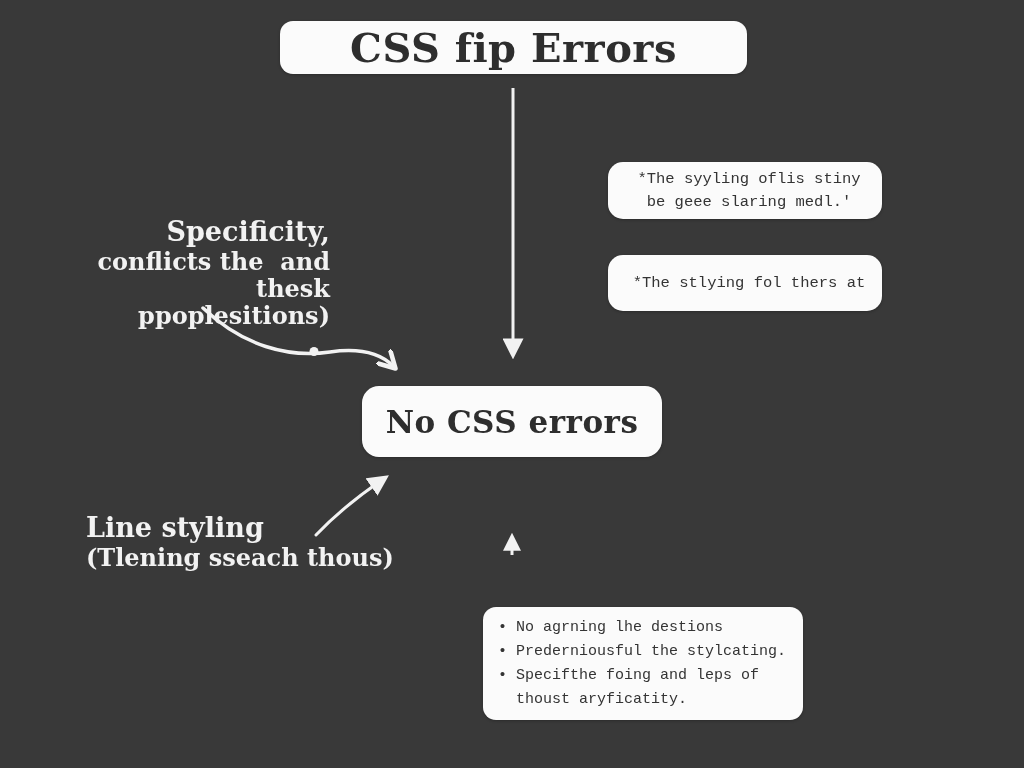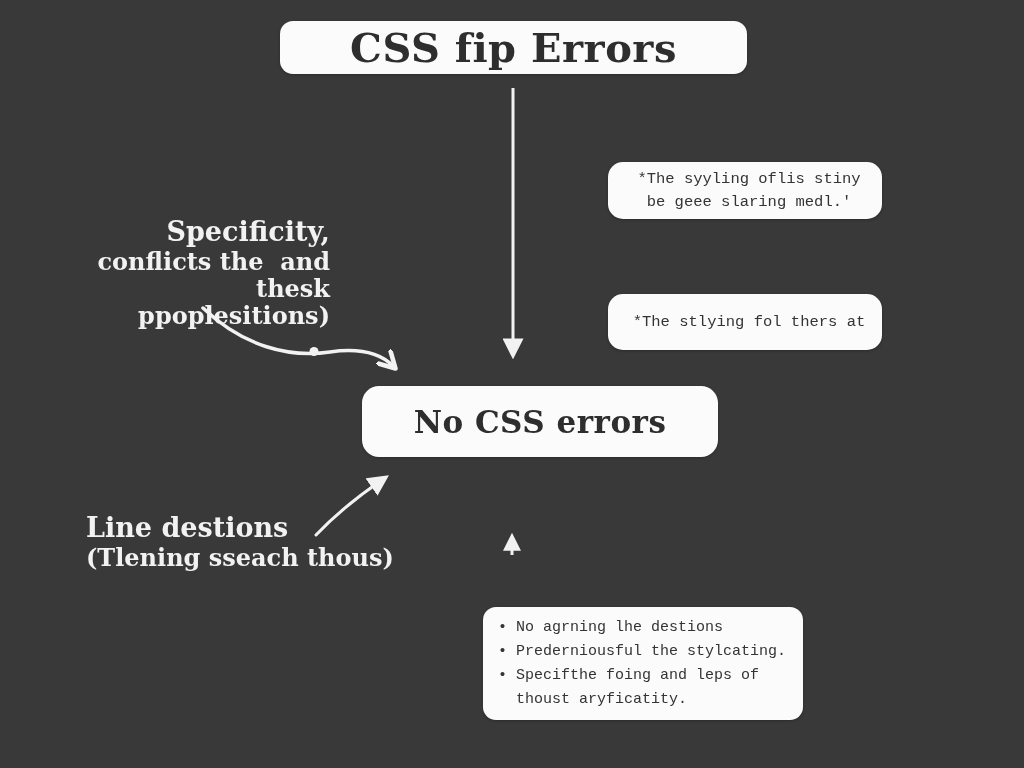--- a/index.html
+++ b/index.html
@@ -34,39 +34,39 @@
   .title-box {
     left: 280px; top: 21px;
     width: 467px; height: 53px;
     border-radius: 13px;
     font-size: 40px;
     font-weight: 700;
     letter-spacing: 0.5px;
   }
   .center-box {
     left: 362px; top: 386px;
-    width: 356px; height: 71px;
+    width: 300px; height: 71px;
     border-radius: 17px;
     font-size: 31px;
     font-weight: 700;
     letter-spacing: 0.5px;
   }
   .quote-box {
     width: 274px;
     border-radius: 15px;
     flex-direction: column;
     font-family: "Liberation Mono", monospace;
     font-size: 15.5px;
     line-height: 23px;
     color: #343434;
     text-align: center;
     padding-left: 8px;
   }
   .quote-box-1 { left: 608px; top: 162px; height: 57px; }
-  .quote-box-2 { left: 608px; top: 255px; height: 56px; margin-top: 39px; }
+  .quote-box-2 { left: 608px; top: 255px; height: 56px; }
   .note {
     position: absolute;
     color: #f2f2f2;
     font-weight: 700;
   }
   .note-top {
     left: 70px; top: 216px;
     width: 260px;
     text-align: right;
   }
@@ -157,21 +157,21 @@
     <div class="note-heading">Specificity,</div>
     <div class="note-line">conflicts the  and</div>
     <div class="note-line">thesk ppoplesitions)</div>
   </div>
 
   <div class="box center-box">
     <span>No CSS errors</span>
   </div>
 
   <div class="note note-bottom">
-    <div class="note-heading">Line destions</div>
+    <div class="note-heading">Line styling</div>
     <div class="note-line">(Tlening sseach thous)</div>
   </div>
 
   <div class="box bullet-box">
     <div class="bullet-row">
       <span class="bullet-glyph">•</span>
       <span class="bullet-text">No agrning lhe destions</span>
     </div>
     <div class="bullet-row">
       <span class="bullet-glyph">•</span>

